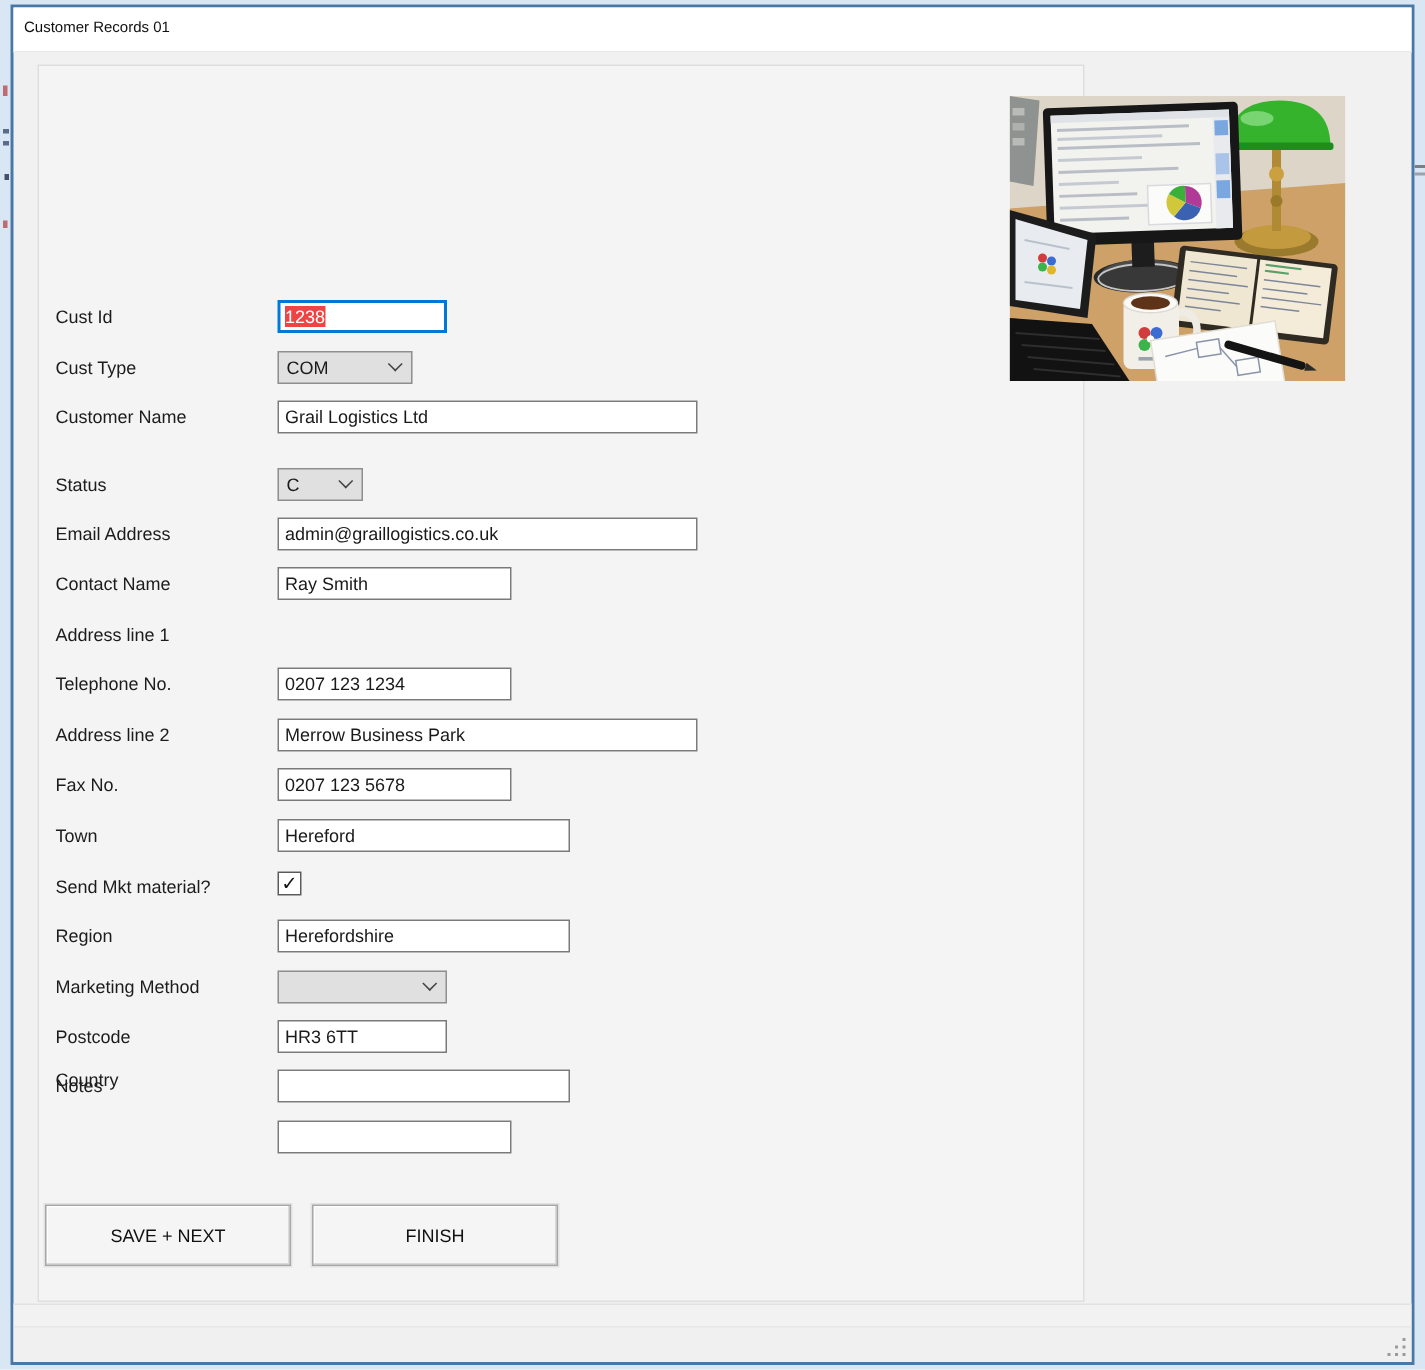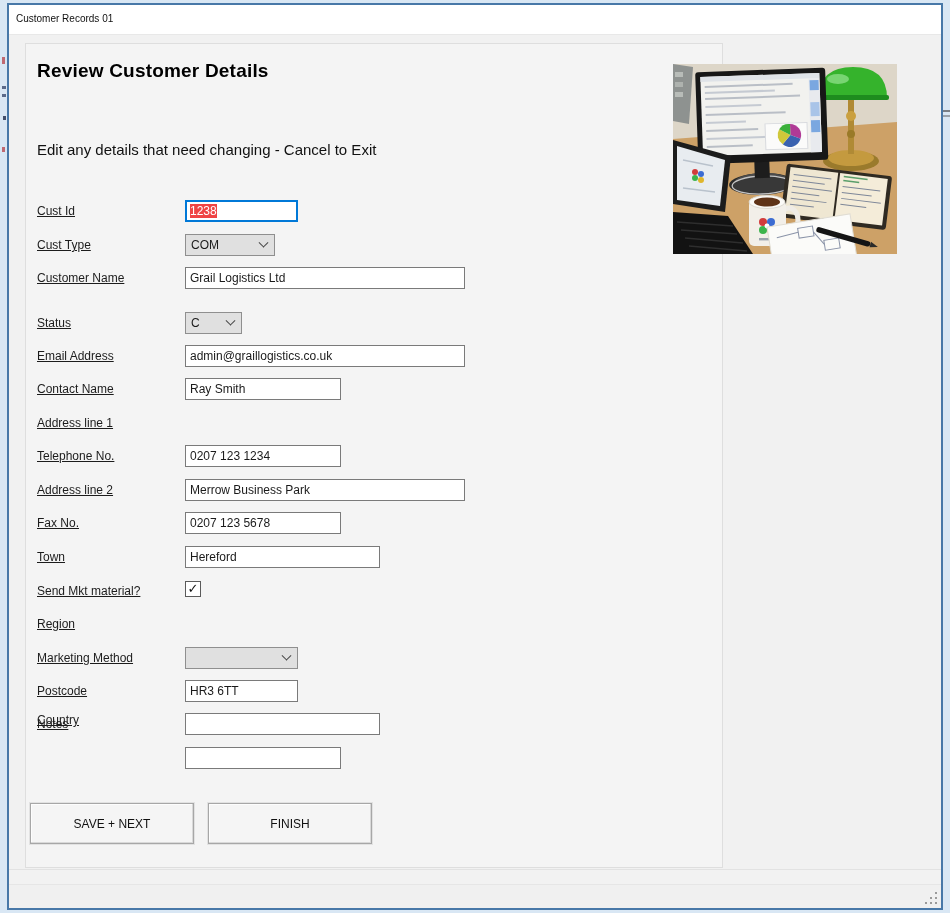--- a/index.html
+++ b/index.html
@@ -36,21 +36,21 @@
     letter-spacing:0.2px;
   }
   .page-subtitle {
     position:absolute; left:28px; top:136px; font-size:15px; color:#111;
   }
   .photo {
     position:absolute; left:664px; top:59px; width:224px; height:190px; overflow:hidden;
   }
 
   .row-label {
-    position:absolute; left:28px; font-size:12px; color:#1c1c1c; white-space:nowrap;text-decoration:underline;
+    position:absolute; left:28px; font-size:12px; color:#1c1c1c; white-space:nowrap;
   }
   .tb {
     position:absolute; left:176px; height:22px; background:#ffffff;
     border:1px solid #7a7a7a; font-size:12px; line-height:20px; padding:0 4px;
     white-space:nowrap; overflow:hidden;
   }
   .tb.focused { border:2px solid #0078d7; line-height:18px; padding:0 3px; }
   .sel { background:#ef4444; color:#ffffff;margin-top:48px; }
   .combo {
     position:absolute; left:176px; height:22px; background:#e0e0e0;
@@ -99,22 +99,20 @@
 <div class="edge-divider" style="top:115px;background:#9aa2ab;"></div>
 
 <div class="window">
 
   <div class="titlebar">
     <span class="titlebar-text">Customer Records 01</span>
   </div>
 
   <div class="panel"></div>
 
-  <div class="page-title">Review Customer Details</div>
-  <div class="page-subtitle">Edit any details that need changing - Cancel to Exit</div>
 
   <div class="photo">
     <svg width="224" height="190" viewBox="0 0 224 190">
       <rect x="0" y="0" width="224" height="78" fill="#ddd6c8"></rect>
       <polygon points="0,0 20,3 16,60 0,57" fill="#8e9290"></polygon>
       <rect x="2" y="8" width="8" height="5" fill="#b8bcb8"></rect>
       <rect x="2" y="18" width="8" height="5" fill="#aeb2ae"></rect>
       <rect x="2" y="28" width="8" height="5" fill="#b8bcb8"></rect>
       <polygon points="0,75 224,58 224,190 0,190" fill="#cda167"></polygon>
 
@@ -253,20 +251,21 @@
   <span class="row-label" style="top:511px">Fax No.</span>
   <div class="tb w169" style="top:507px"><span>0207 123 5678</span></div>
 
   <span class="row-label" style="top:545px">Town</span>
   <div class="tb w223" style="top:541px"><span>Hereford</span></div>
 
   <span class="row-label" style="top:579px">Send Mkt material?</span>
   <div class="checkbox" style="top:576px"><span>✓</span></div>
 
   <span class="row-label" style="top:612px">Region</span>
+  <div class="tb w223" style="top:608px"><span>Herefordshire</span></div>
 
   <span class="row-label" style="top:646px">Marketing Method</span>
   <div class="combo w112" style="top:642px">
     <span></span>
     <span class="chev"></span>
   </div>
 
   <span class="row-label" style="top:679px">Postcode</span>
   <div class="tb w112" style="top:675px"><span>HR3 6TT</span></div>
 

